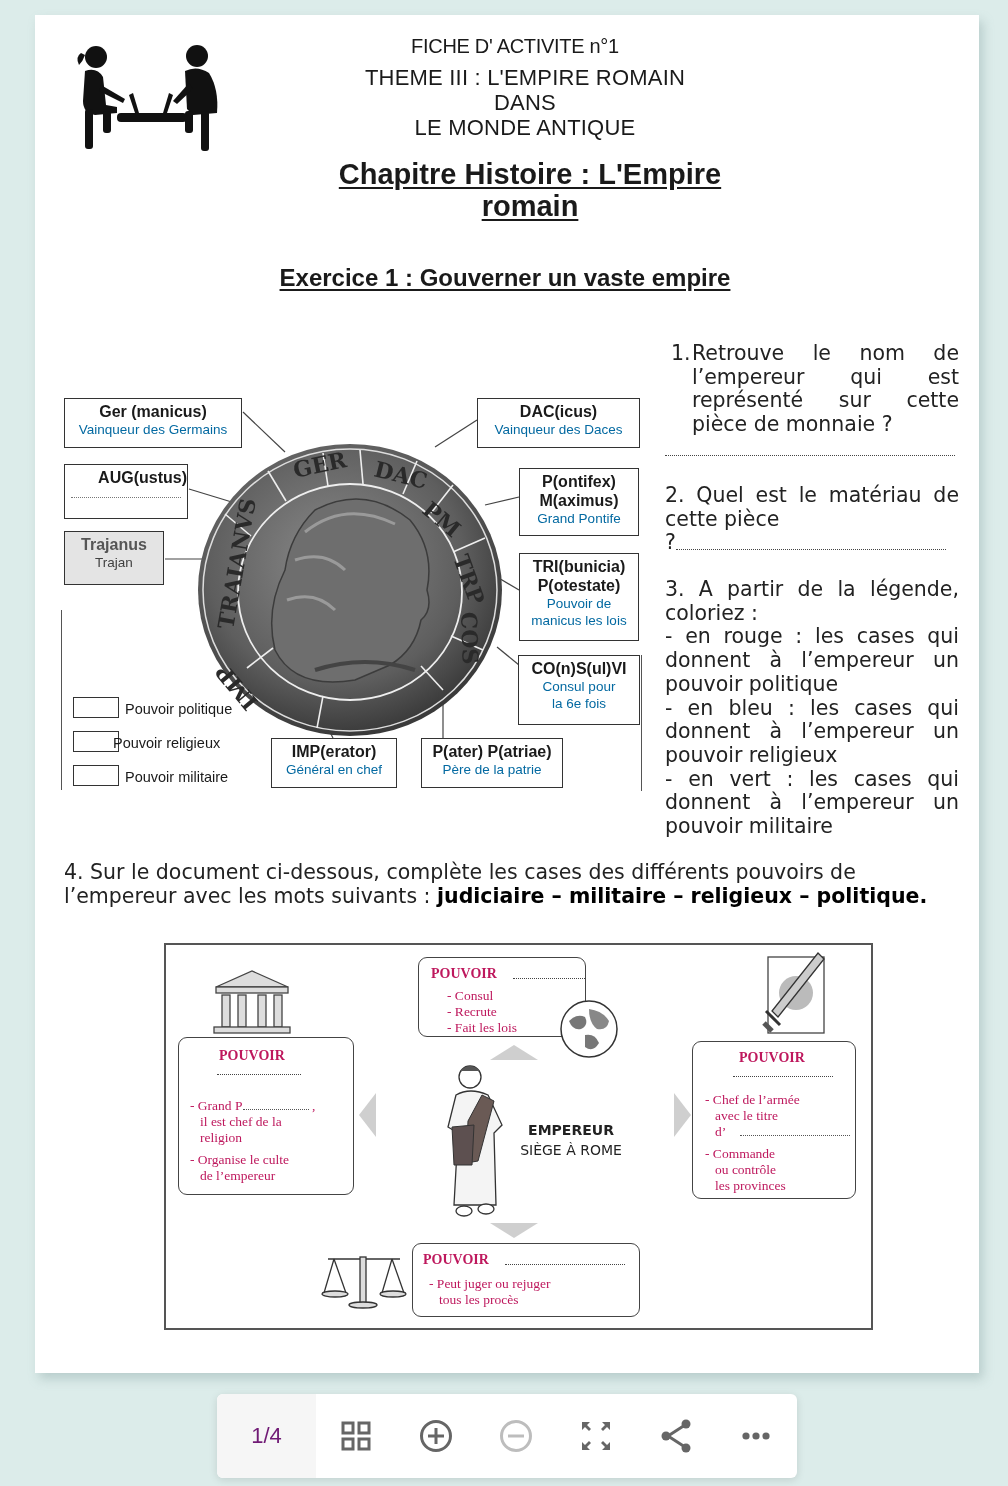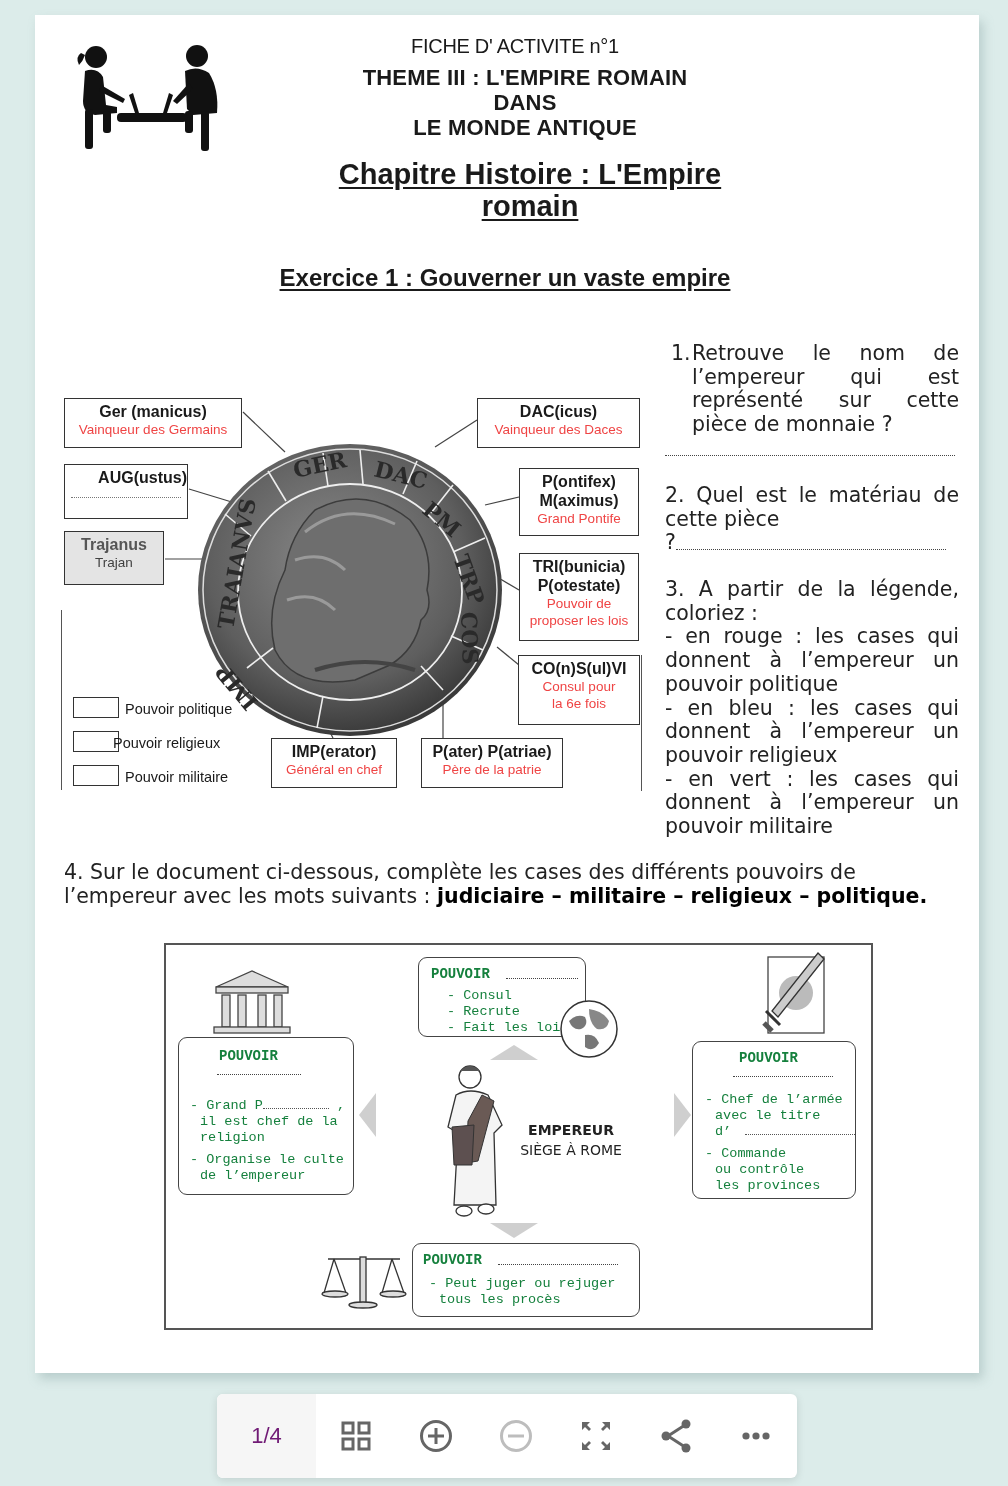--- a/index.html
+++ b/index.html
@@ -4,49 +4,49 @@
 <style>
   * { box-sizing: border-box; margin: 0; padding: 0; }
   html, body { width: 1008px; height: 1486px; overflow: hidden; }
   body { background: #dcecea; font-family: "DejaVu Sans", sans-serif; color: #1a1a1a; position: relative; }
   .page { position: absolute; left: 35px; top: 15px; width: 944px; height: 1358px; background: #fff; box-shadow: 4px 6px 10px rgba(120,150,150,0.35); }
   .abs { position: absolute; }
 
   
   .logo { left: 38px; top: 28px; width: 156px; height: 108px; }
   .fiche { left: 280px; width: 400px; top: 20px; text-align: center; font-family: "Liberation Sans", sans-serif; font-size: 20px; letter-spacing: -0.3px; }
-  .theme { left: 250px; width: 480px; top: 50px; text-align: center; font-family: "Liberation Sans", sans-serif; font-weight: bold; font-size: 22px; line-height: 25px; letter-spacing: 0.2px; }
+  .theme { left: 250px; width: 480px; top: 50px; text-align: center; font-family: "Liberation Sans", sans-serif; font-weight: normal; font-size: 22px; line-height: 25px; letter-spacing: 0.2px; }
   .chapitre { left: 220px; width: 550px; top: 143px; text-align: center; font-family: "Liberation Sans", sans-serif; font-weight: bold; font-size: 29px; line-height: 32px; text-decoration: underline; text-underline-offset: 3px; }
   .exo { left: 170px; width: 600px; top: 249px; text-align: center; font-family: "Liberation Sans", sans-serif; font-weight: bold; font-size: 24px; text-decoration: underline; text-underline-offset: 3px; }
 
   
   .coin-svg { left: 160px; top: 425px; width: 310px; height: 305px; }
   .label-box { border: 1.3px solid #333; background: #fff; text-align: center; font-family: "Liberation Sans", sans-serif; font-size: 14px; line-height: 17px; padding-top: 3px; }
   .label-box .b { font-weight: bold; font-size: 16px; display: block; line-height: 19px; }
-  .label-box .s { display: block; font-size: 13.5px; color: #ef4444; }
+  .label-box .s { display: block; font-size: 13.5px; color: #0369a1; }
   .label-box.grey { background: #e4e4e4; color: #555; }
   .label-box.grey .b { color: #555; }
   .dots { display: block; border-bottom: 1.3px dotted #777; margin: 10px 6px 0 6px; }
   .leg-box { width: 46px; height: 21px; border: 1.3px solid #333; }
   .leg-text { font-family: "Liberation Sans", sans-serif; font-size: 14.5px; }
   .vline { background: #555; width: 1px; }
 
   
   .q { font-family: "DejaVu Sans", sans-serif; font-size: 20.5px; line-height: 23.7px; text-align: justify; color: #222; }
   .q1 { left: 657px; top: 327px; width: 267px; }
   .q1 .num { position: absolute; left: -21px; }
   .dline { border-bottom: 1.6px dotted #444; }
   .q2 { left: 630px; top: 469px; width: 294px; }
   .q3 { left: 630px; top: 563px; width: 294px; }
   .q4 { left: 29px; top: 846px; width: 890px; font-family: "DejaVu Sans", sans-serif; font-size: 20.5px; line-height: 23.5px; color: #222; }
   .q4 b { font-weight: bold; color: #000; }
 
   
   .diagram { left: 129px; top: 928px; width: 709px; height: 387px; border: 2px solid #555; background: #fff; }
-  .rbox { position: absolute; border: 1.3px solid #444; border-radius: 9px; background: #fff; font-family: Liberation Mono, monospace; font-size: 13.5px; line-height: 16px; color: #15803d; }
+  .rbox { position: absolute; border: 1.3px solid #444; border-radius: 9px; background: #fff; font-family: Liberation Serif, serif; font-size: 13.5px; line-height: 16px; color: #be185d; }
   .rbox .title { font-weight: bold; font-size: 14px; }
   .rbox .fill { display: inline-block; border-bottom: 1.2px dotted #555; height: 10px; vertical-align: baseline; }
   .arrow-up { width: 0; height: 0; border-left: 24px solid transparent; border-right: 24px solid transparent; border-bottom: 15px solid #cfcfcf; }
   .arrow-down { width: 0; height: 0; border-left: 24px solid transparent; border-right: 24px solid transparent; border-top: 15px solid #cfcfcf; }
   .arrow-left { width: 0; height: 0; border-top: 22px solid transparent; border-bottom: 22px solid transparent; border-right: 17px solid #cfcfcf; }
   .arrow-right { width: 0; height: 0; border-top: 22px solid transparent; border-bottom: 22px solid transparent; border-left: 17px solid #cfcfcf; }
   .emp-label { font-family: "DejaVu Sans", sans-serif; font-size: 14px; text-align: center; color: #222; }
 
   
   .toolbar { left: 217px; top: 1394px; width: 580px; height: 84px; background: #fff; border-radius: 6px; box-shadow: 0 2px 8px rgba(0,0,0,0.12); display: flex; align-items: center; overflow: hidden; }
@@ -164,21 +164,21 @@
   </div>
   <div class="abs label-box" style="left:484px; top:453px; width:120px; height:68px;">
     <span class="b">P(ontifex)</span>
     <span class="b">M(aximus)</span>
     <span class="s">Grand Pontife</span>
   </div>
   <div class="abs label-box" style="left:484px; top:538px; width:120px; height:88px;">
     <span class="b">TRI(bunicia)</span>
     <span class="b">P(otestate)</span>
     <span class="s">Pouvoir de</span>
-    <span class="s">proposer les lois</span>
+    <span class="s">manicus les lois</span>
   </div>
   <div class="abs label-box" style="left:483px; top:640px; width:122px; height:70px;">
     <span class="b">CO(n)S(ul)VI</span>
     <span class="s">Consul pour</span>
     <span class="s">la 6e fois</span>
   </div>
   <div class="abs label-box" style="left:236px; top:723px; width:126px; height:50px;">
     <span class="b">IMP(erator)</span>
     <span class="s">Général en chef</span>
   </div>

